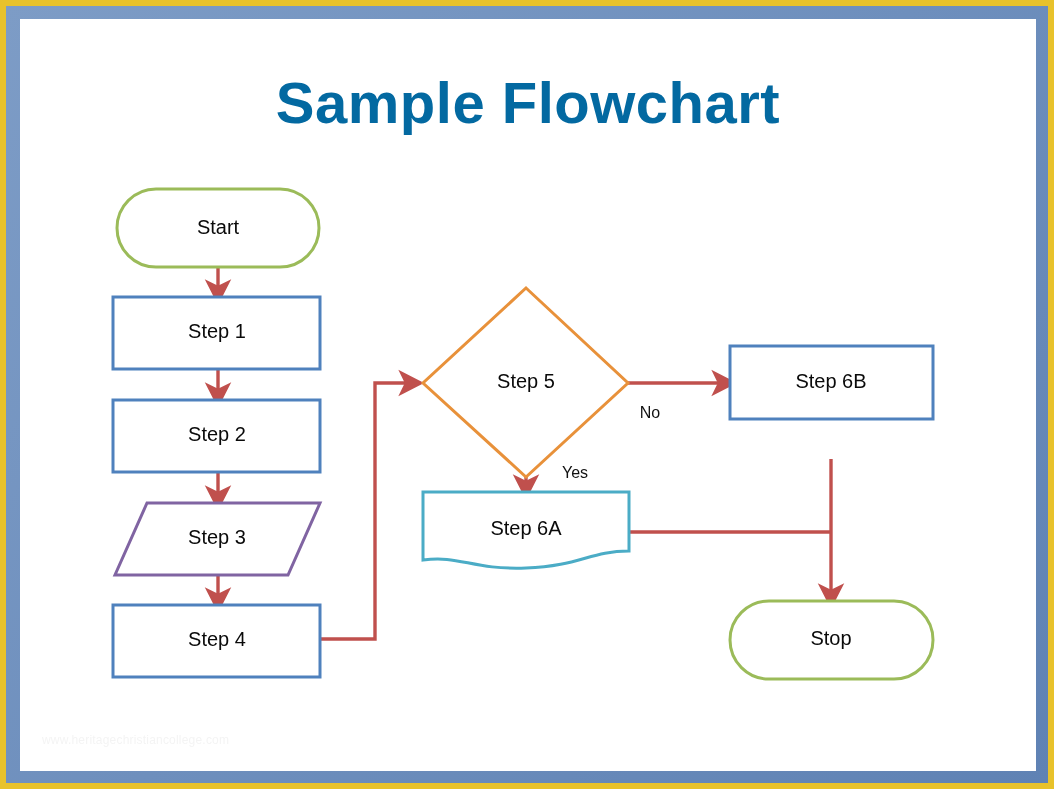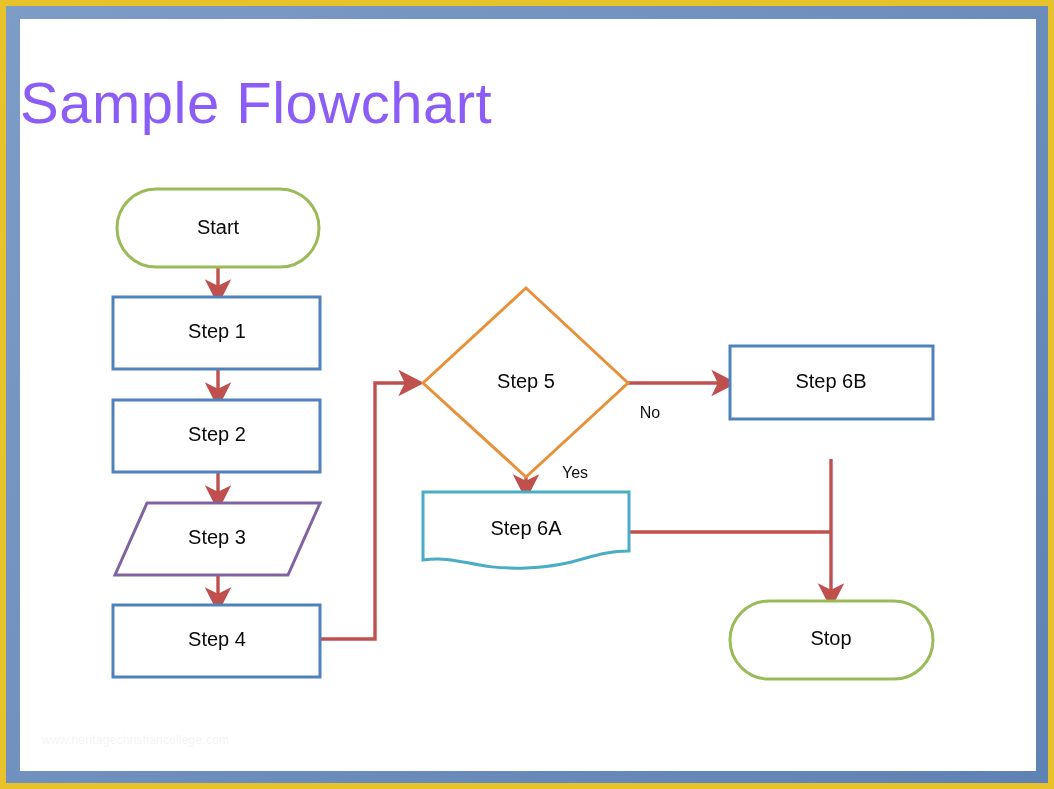--- a/index.html
+++ b/index.html
@@ -35,24 +35,24 @@
     width: 1016px; height: 752px;
     background: #FFFFFF;
     overflow: hidden;
   }
 
   
   .title {
     position: absolute;
     left: 0; top: 55px;
     width: 1016px;
-    text-align: left;
+    text-align: center;
     font-size: 58px;
-    font-weight: 400;
-    color: #8b5cf6;
+    font-weight: 700;
+    color: #0369a1;
     letter-spacing: 0.5px;
     line-height: 1;
   }
 
   
   svg.flow {
     position: absolute;
     left: 0; top: 0;
     width: 1016px;
     height: 752px;

